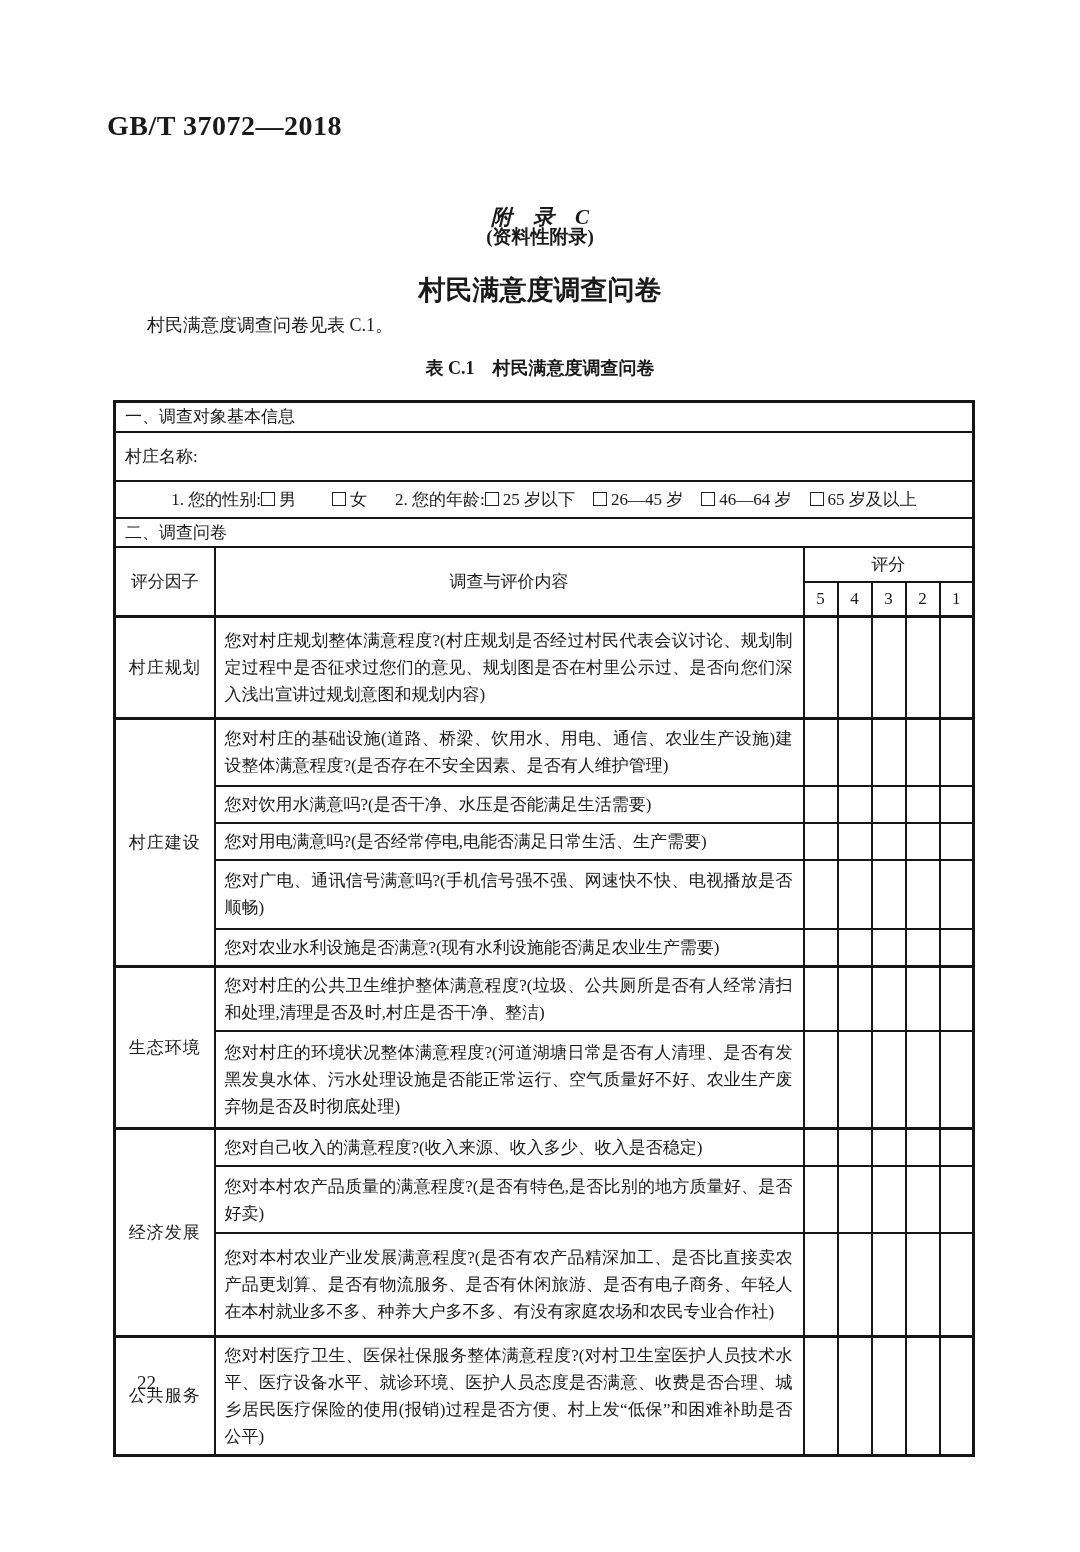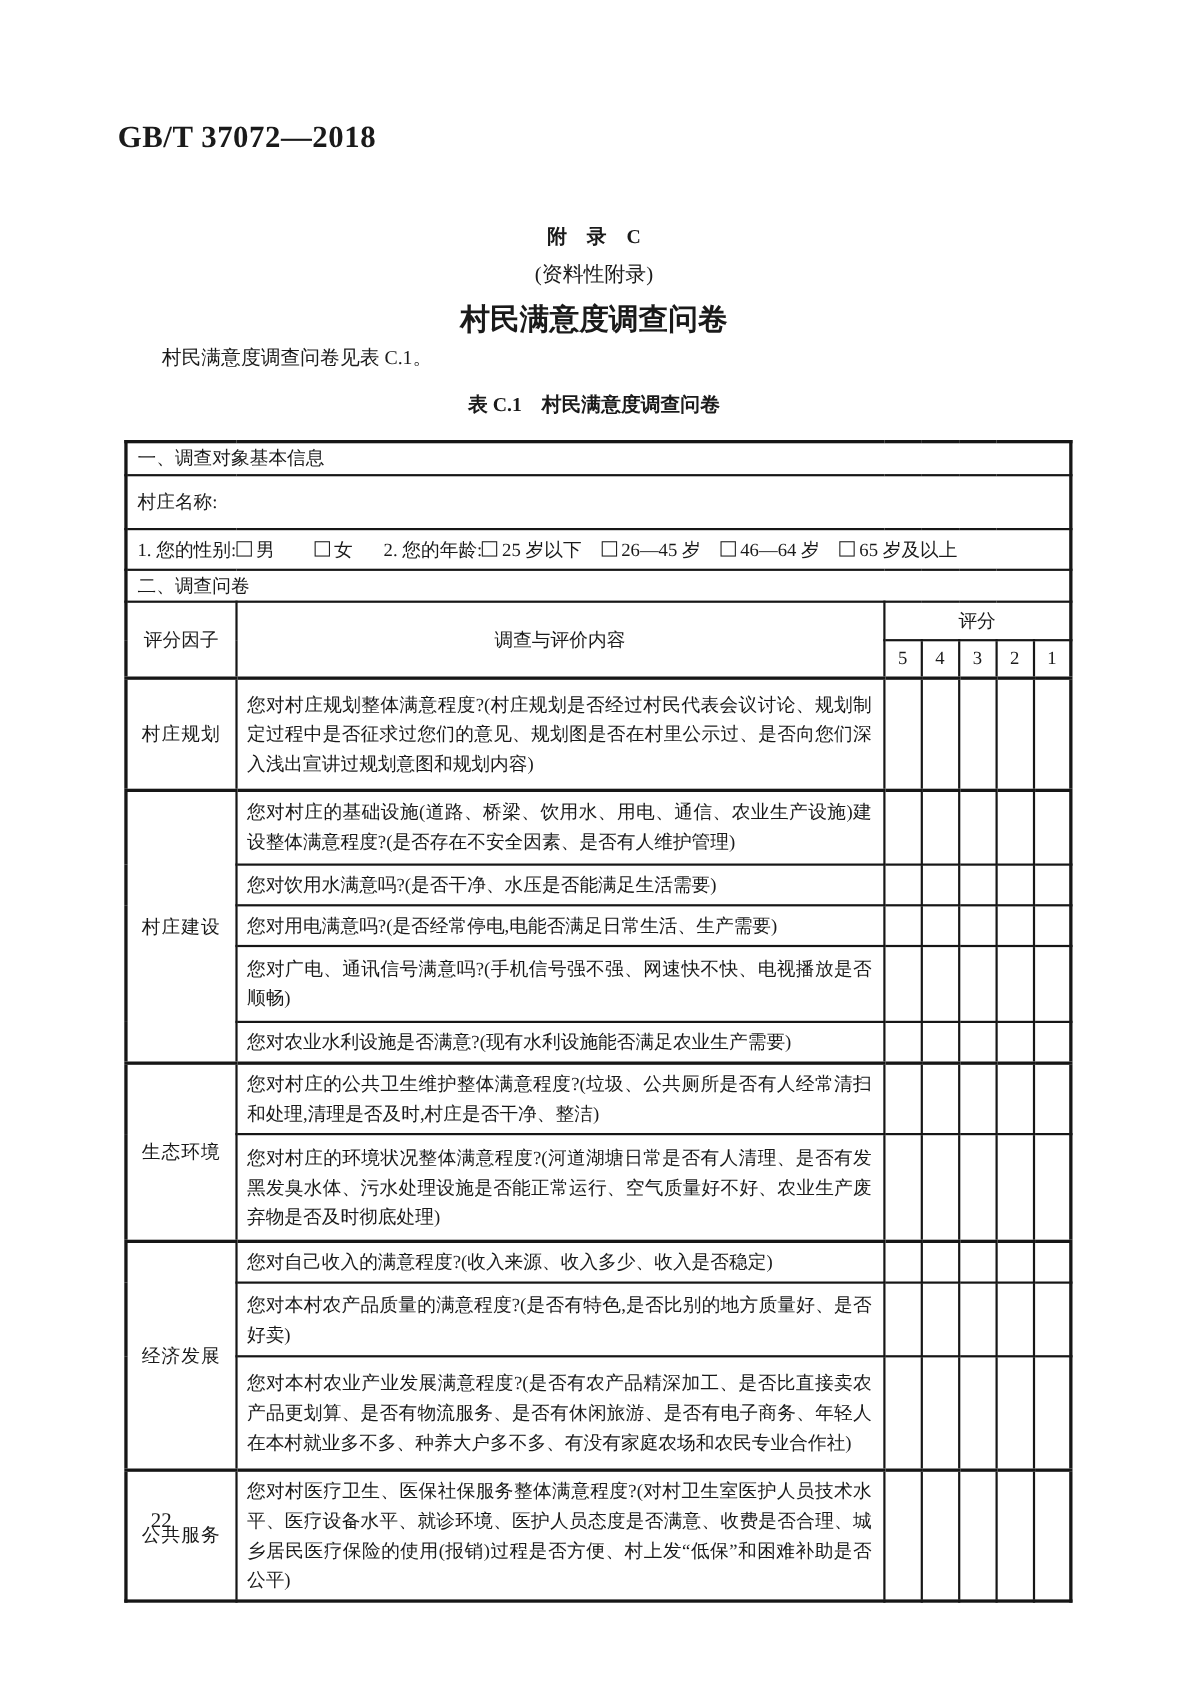--- a/index.html
+++ b/index.html
@@ -17,29 +17,30 @@
     position: absolute;
     left: 107px; top: 110px;
     font-size: 28px;
     font-weight: bold;
     letter-spacing: 0.5px;
   }
   .title-l1 {
     position: absolute;
     left: 0; top: 203px; width: 100%;
     text-align: center;
-    font-size: 18px;
-    font-weight: bold;
+    font-size: 21px;
+    font-weight: bold;
+    font-style: italic;
   }
   .title-l2 {
     position: absolute;
-    left: 0; top: 236px; width: 100%;
+    left: 0; top: 224px; width: 100%;
     text-align: center;
     font-size: 19px;
-    font-weight: normal;
+    font-weight: bold;
   }
   .title-l3 {
     position: absolute;
     left: 0; top: 272px; width: 100%;
     text-align: center;
     font-size: 27px;
     font-weight: bold;
   }
   .intro {
     position: absolute;
@@ -72,21 +73,21 @@
   .cell-demo { padding: 2px 9px; white-space: nowrap; }
   .cell-hfactor, .cell-hcontent, .cell-hscore, .cell-hnum { text-align: center; }
   .cell-hnum { font-size: 16px; }
   .cell-factor { text-align: center; letter-spacing: 1px; }
   .cell-q {
     padding: 4px 10px 4px 9px;
     line-height: 27px;
     text-align: justify;
   }
   .cell-score { background: #fff; }
-  .h30 { height: 30px; } .h35 { height: 35px; } .h37 { height: 37px; }
+  .h30 { height: 30px; } .h35 { height: 35px; } .h37 { height: 37px; text-align: center; }
   .h28 { height: 28px; } .h102 { height: 102px; } .h67 { height: 67px; }
   .h33 { height: 33px; } .h69 { height: 69px; } .h64 { height: 64px; }
   .h98 { height: 98px; } .h32 { height: 32px; } .h103 { height: 103px; }
   .h97 { height: 97px; }
   .cb {
     display: inline-block;
     width: 14px; height: 14px;
     border: 1.5px solid #222;
     background: #fff;
     vertical-align: -1px;

